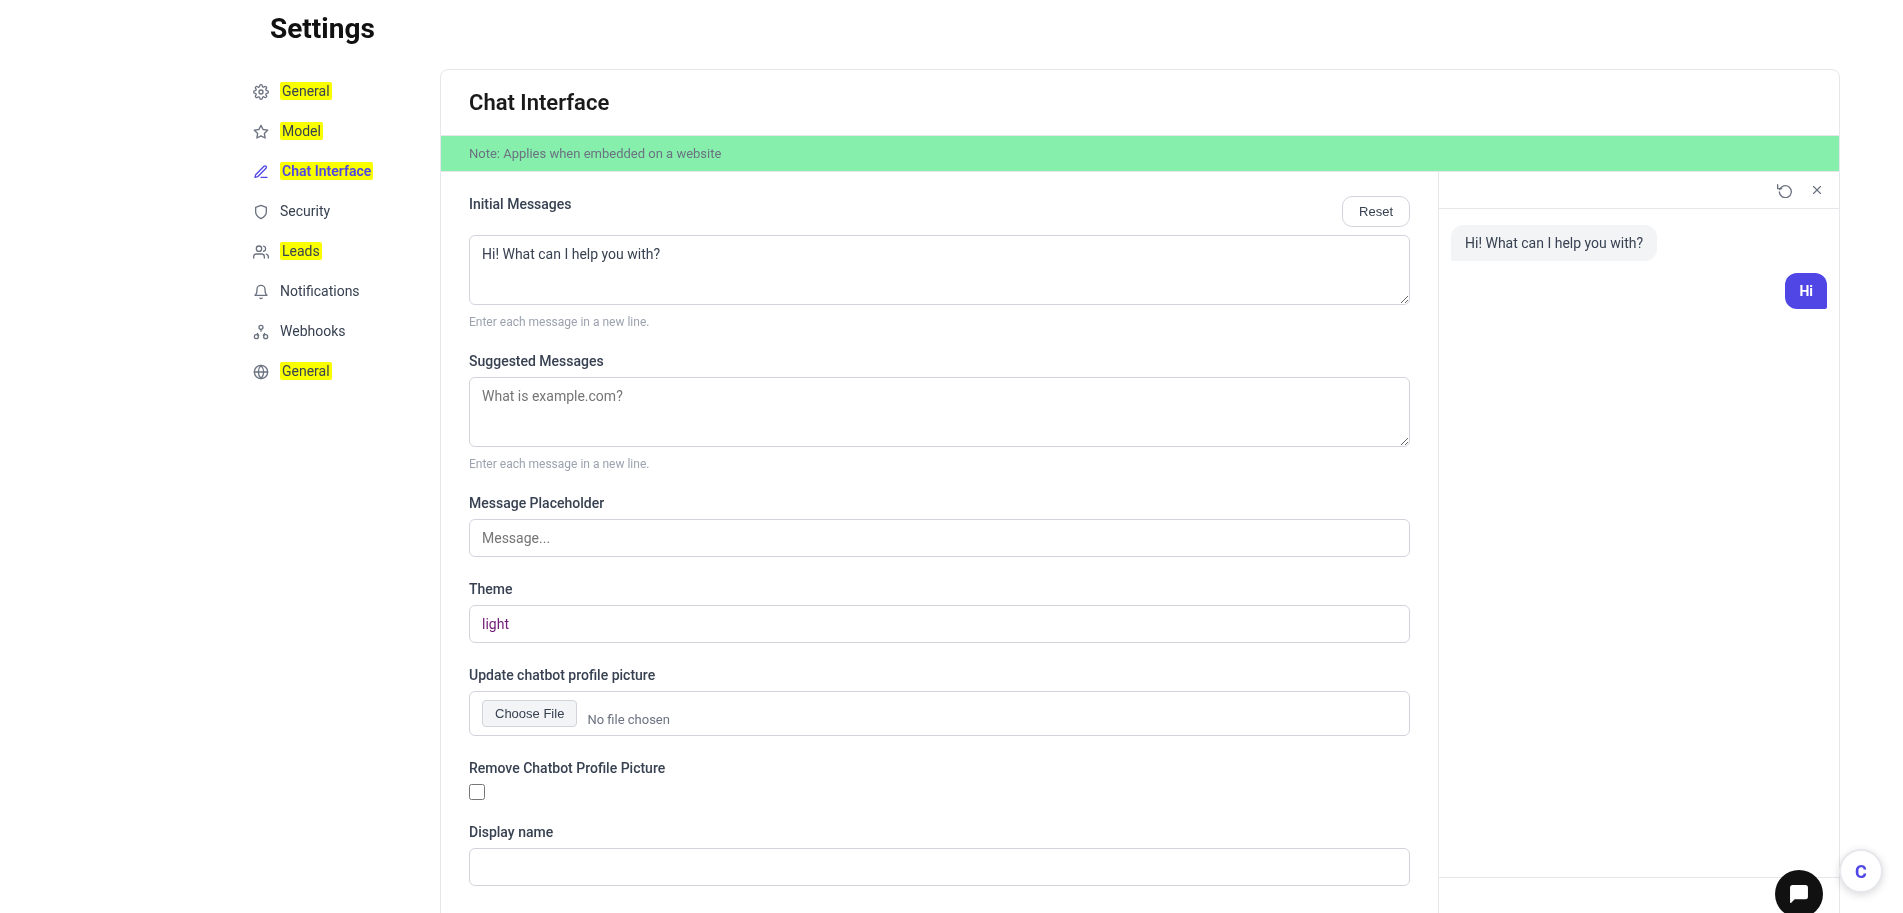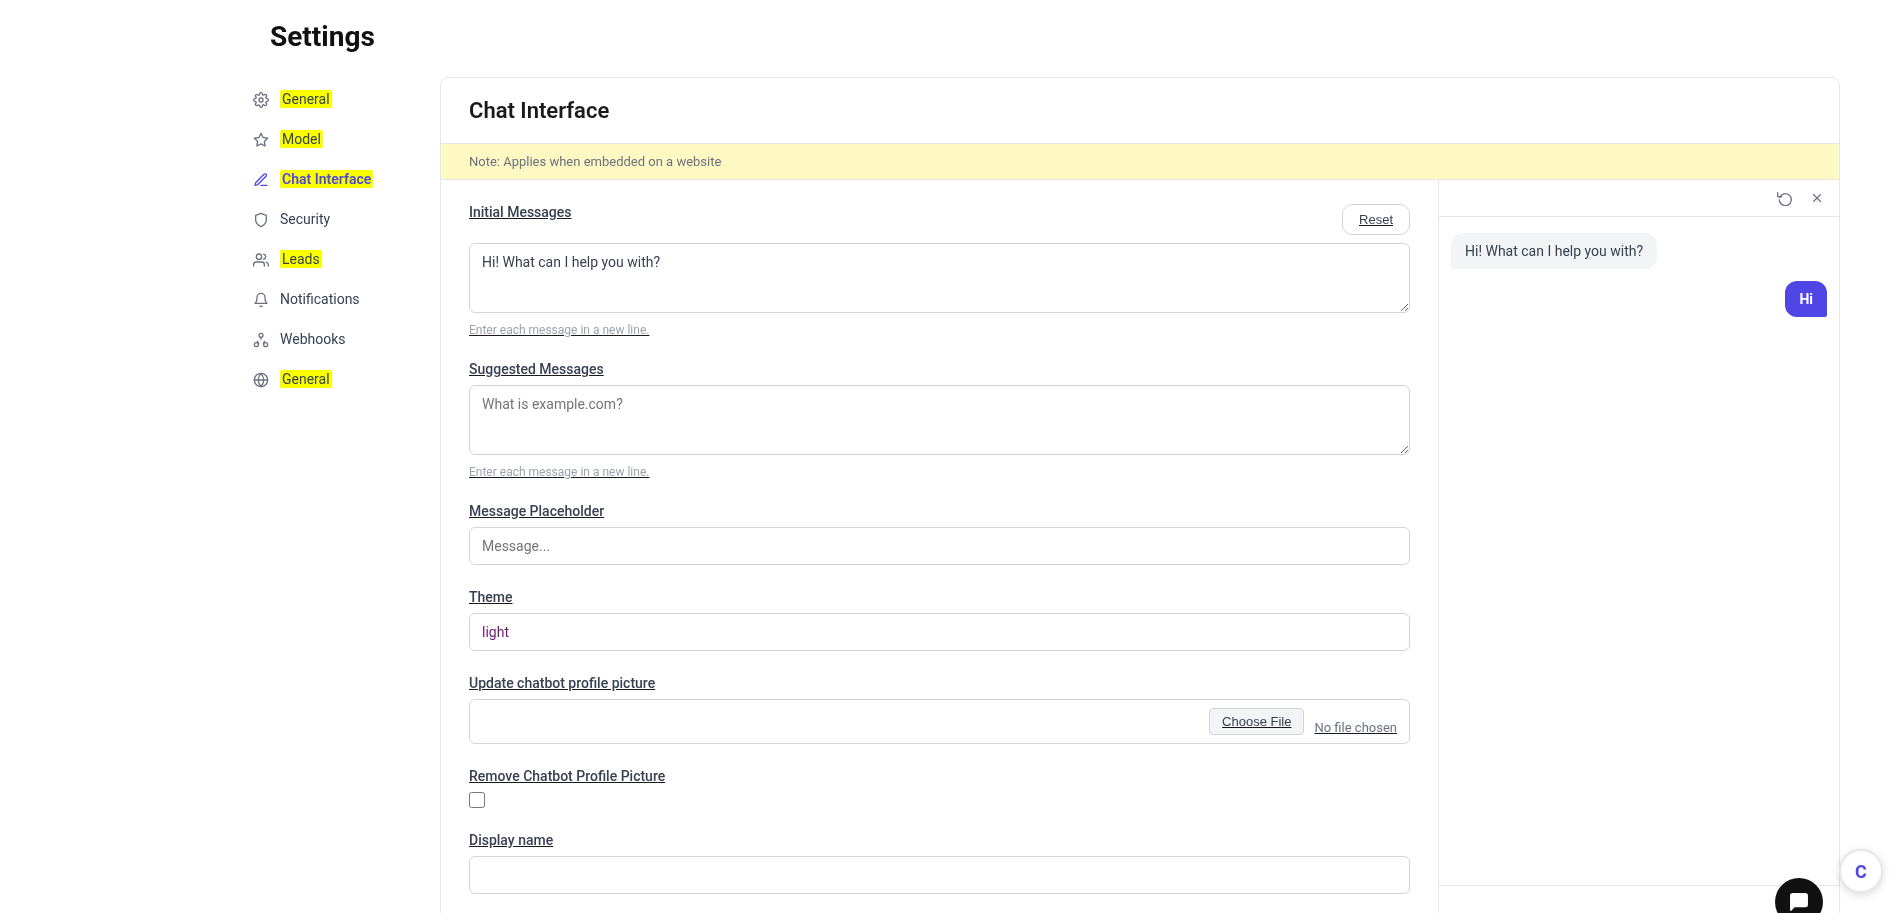--- a/index.html
+++ b/index.html
@@ -6,21 +6,21 @@
     body {
       font-family: -apple-system, BlinkMacSystemFont, 'Segoe UI', Roboto, sans-serif;
       background: #ffffff;
       color: #1a1a1a;
       min-height: 913px;
     }
 
     .page-title {
       font-size: 28px;
       font-weight: 700;
-      padding: 20px 0 24px 270px;
+      padding: 12px 0 24px 270px;
       color: #111;
     }
 
     .layout {
       display: flex;
       padding-left: 240px;
       gap: 0;
     }
 
     
@@ -77,21 +77,21 @@
     }
 
     .section-header {
       padding: 20px 28px;
       border-bottom: 1px solid #e5e7eb;
       font-size: 22px;
       font-weight: 600;
     }
 
     .note-bar {
-      background: #fef9c3;
+      background: #86efac;
       border-bottom: 1px solid #e5e7eb;
       padding: 10px 28px;
       font-size: 13px;
       color: #6b7280;
     }
 
     .content-area {
       display: flex;
       gap: 0;
     }
@@ -108,21 +108,20 @@
       width: 400px;
       flex-shrink: 0;
       display: flex;
       flex-direction: column;
       position: relative;
     }
 
     
     .field-group {
       margin-bottom: 24px;
-      text-decoration: underline;
     }
 
     .field-label {
       font-size: 14px;
       font-weight: 500;
       color: #374151;
       margin-bottom: 8px;
       display: block;
     }
 
@@ -185,21 +184,20 @@
       width: 100%;
       padding: 8px 12px;
       border: 1px solid #d1d5db;
       border-radius: 6px;
       font-size: 14px;
       color: #374151;
       display: flex;
       align-items: center;
       gap: 10px;
       background: #fff;
-      justify-content: flex-end;
     }
 
     .btn-choose-file {
       padding: 5px 12px;
       background: #f3f4f6;
       border: 1px solid #d1d5db;
       border-radius: 4px;
       font-size: 13px;
       cursor: pointer;
       color: #374151;

